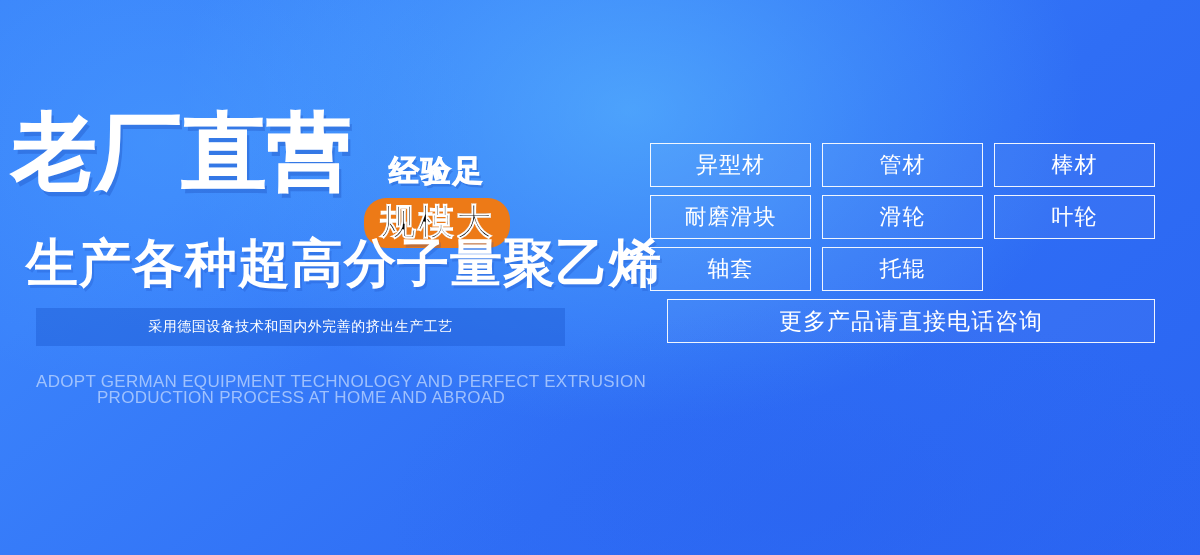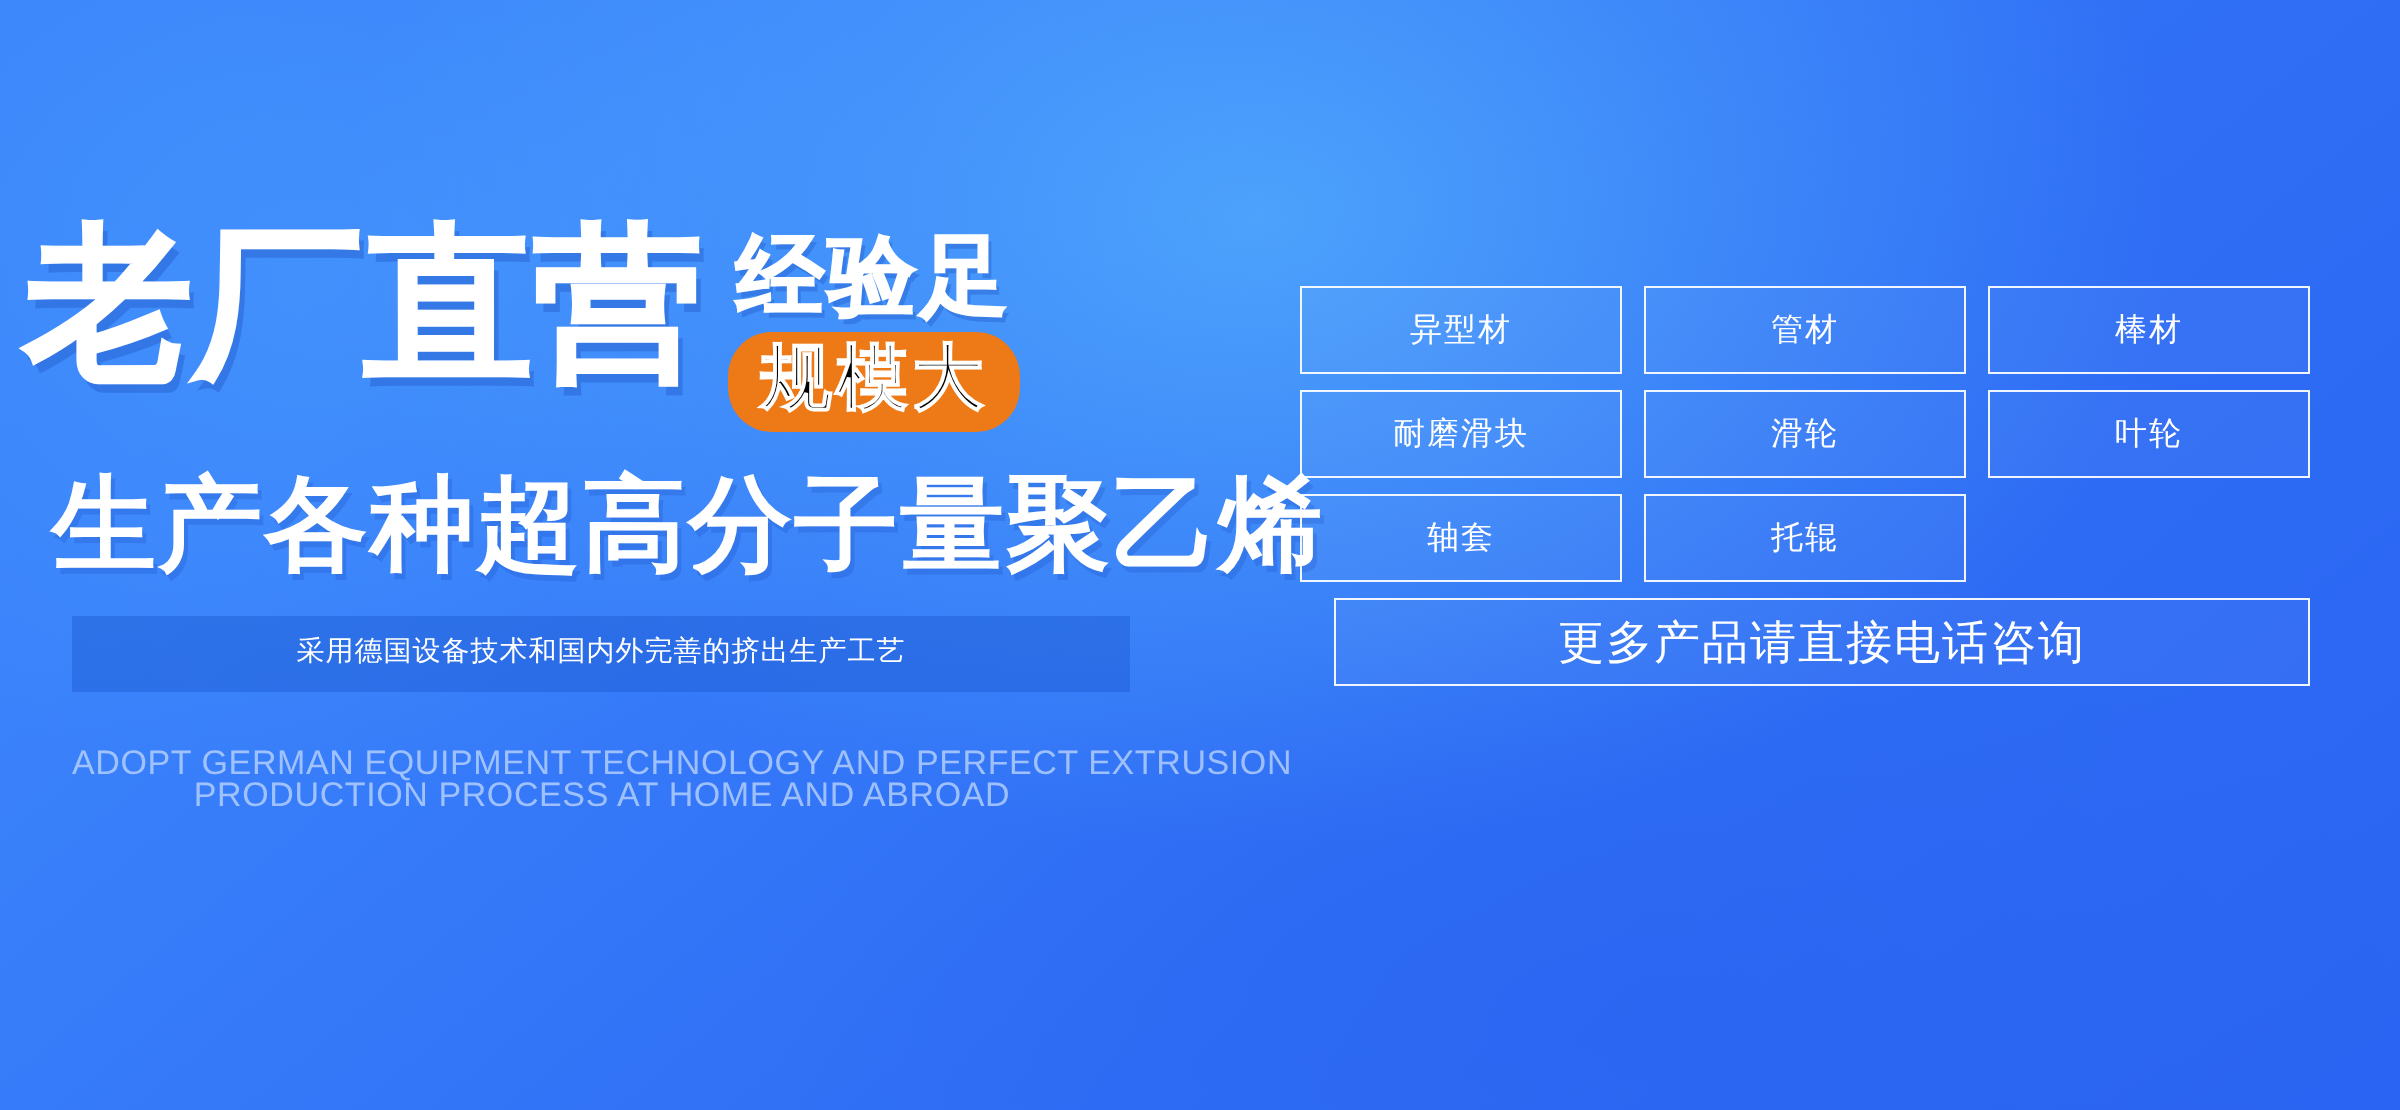--- a/index.html
+++ b/index.html
@@ -43,25 +43,26 @@
     text-shadow:3px 5px 0 rgba(22,70,180,0.30);
     white-space:nowrap;
     font-family:"DejaVu Sans","Liberation Sans",sans-serif;
     -webkit-text-stroke:1.5px #ffffff;
   }
   #badge-stack{
     margin-left:12px;margin-top:10px;
     display:flex;flex-direction:column;align-items:center;
   }
   #badge-top{
-    font-size:44px;line-height:42px;font-weight:bold;color:#ffffff;
+    font-size:30px;line-height:42px;font-weight:bold;color:#ffffff;
     letter-spacing:2px;white-space:nowrap;
     text-shadow:2px 3px 0 rgba(22,70,180,0.28);
     -webkit-text-stroke:1px #ffffff;
     font-family:"DejaVu Sans","Liberation Sans",sans-serif;
+    margin-top:32px;
   }
   #badge-bottom{
     margin-top:6px;
     background:#ed7a17;border-radius:22px;
     padding:3px 16px 5px 16px;
     font-size:36px;line-height:42px;font-weight:bold;color:#000000;
     letter-spacing:2px;white-space:nowrap;
     -webkit-text-stroke:0.8px #ffffff;
     font-family:"DejaVu Sans","Liberation Sans",sans-serif;
   }
@@ -97,21 +98,21 @@
   
   #product-grid{
     position:absolute;left:650px;top:143px;width:505px;
   }
   .grid-row{display:flex;margin-bottom:8px;}
   .grid-row:last-child{margin-bottom:0;}
   .pill{
     height:44px;box-sizing:border-box;
     border:1.5px solid rgba(255,255,255,0.92);
     display:flex;align-items:center;justify-content:center;
-    color:#ffffff;font-size:16px;letter-spacing:1px;
+    color:#ffffff;font-size:22px;letter-spacing:1px;
     background:rgba(255,255,255,0.045);
     font-family:"DejaVu Sans","Liberation Sans",sans-serif;
     white-space:nowrap;
   }
   .pill.c1{width:161px;margin-right:11px;}
   .pill.c2{width:161px;margin-right:11px;}
   .pill.c3{width:161px;}
   .pill.wide{width:505px;font-size:23px;margin-left:17px;}
 </style>
 </head>

